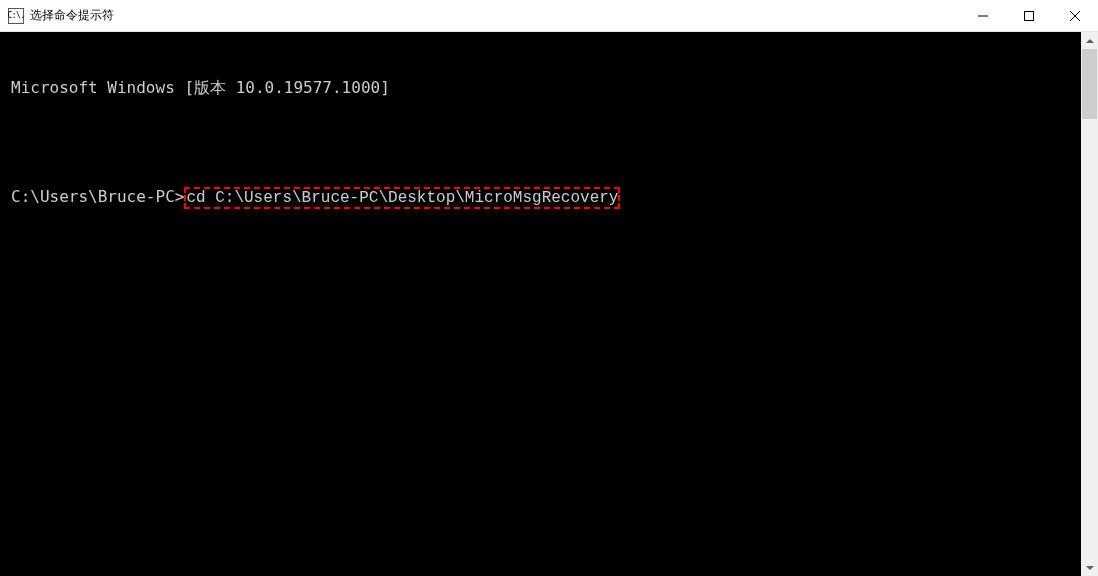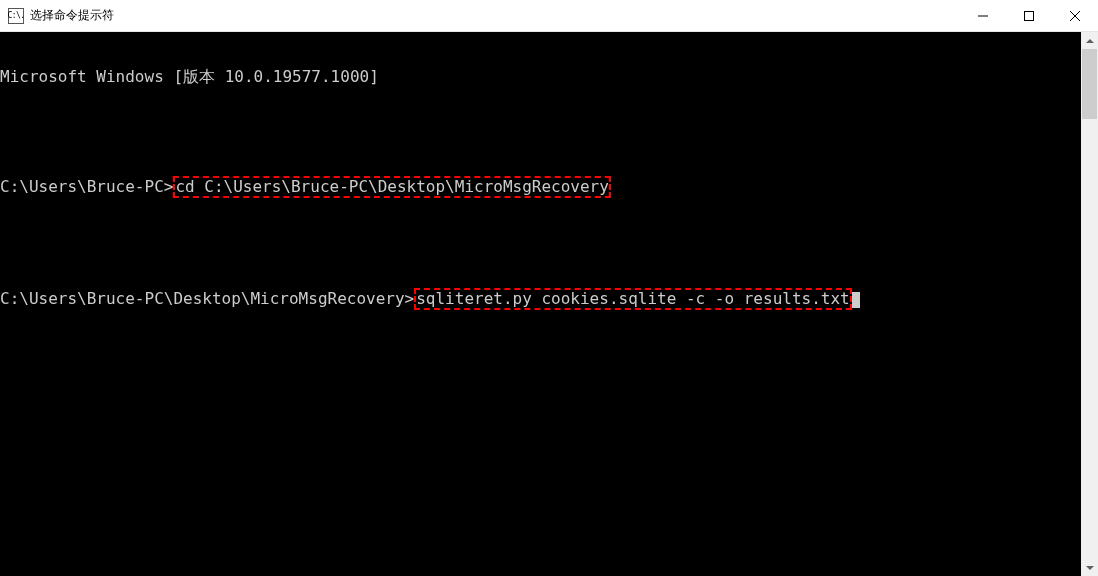--- a/index.html
+++ b/index.html
@@ -67,27 +67,28 @@
       top: 0;
       right: 17px;
       bottom: 0;
       background: #000;
       color: #ccc;
       font-family: "NSimSun", "SimSun", "Consolas", monospace;
       font-size: 16px;
       line-height: 18px;
       white-space: pre;
       overflow: hidden;
-      padding: 0;
+      padding: 11px;
     }
     .term-line { white-space: pre; }
     .hl {
       border: 2px dashed #ff0000;
       padding: 0;
       display: inline-block;
+      font-family: Liberation Mono, monospace;
     }
     .hl-1 {
       
     }
     .hl-2 {
       
     }
     .cursor {
       display: inline-block;
       width: 8px;
@@ -153,21 +154,20 @@
     </div>
   </div>
 </div>
 
 <div class="client-wrap">
   <div class="terminal">
     <div class="term-line">Microsoft Windows [版本 10.0.19577.1000]</div>
     <div class="term-line"> </div>
     <div class="term-line"><span>C:\Users\Bruce-PC&gt;</span><span class="hl hl-1">cd C:\Users\Bruce-PC\Desktop\MicroMsgRecovery</span></div>
     <div class="term-line"> </div>
-    <div class="term-line"><span>C:\Users\Bruce-PC\Desktop\MicroMsgRecovery&gt;</span><span class="hl hl-2">sqliteret.py cookies.sqlite -c -o results.txt</span><span class="cursor"></span></div>
   </div>
 
   <div class="scrollbar">
     <div class="scroll-up">
       <svg width="8" height="4" viewBox="0 0 8 4">
           <polygon points="4,0 8,4 0,4" fill="#606060"></polygon>
         </svg>
     </div>
     <div class="scroll-thumb"></div>
     <div class="scroll-down">

